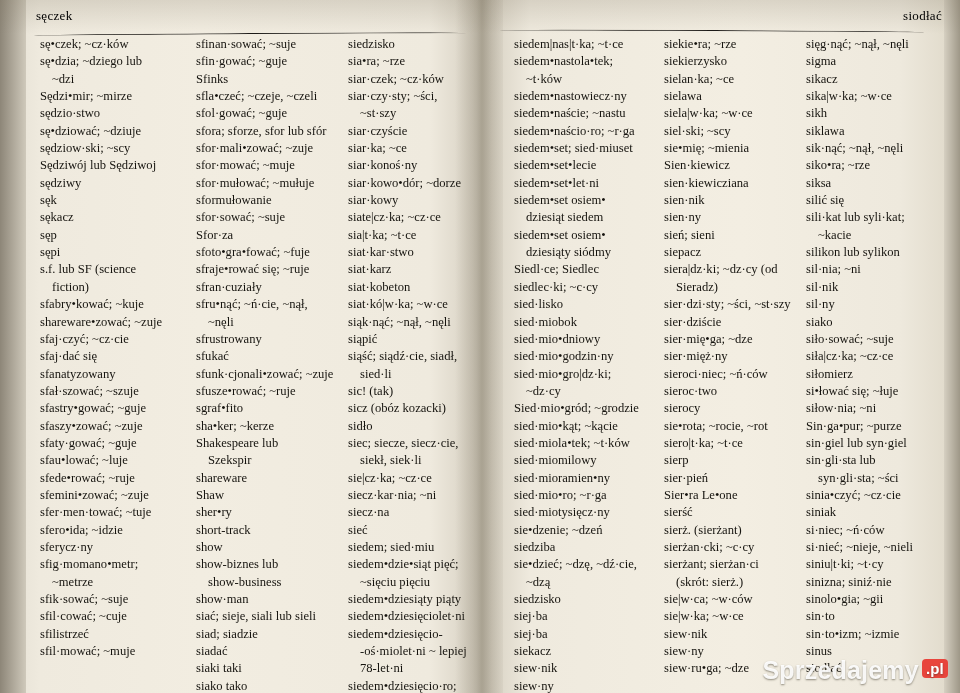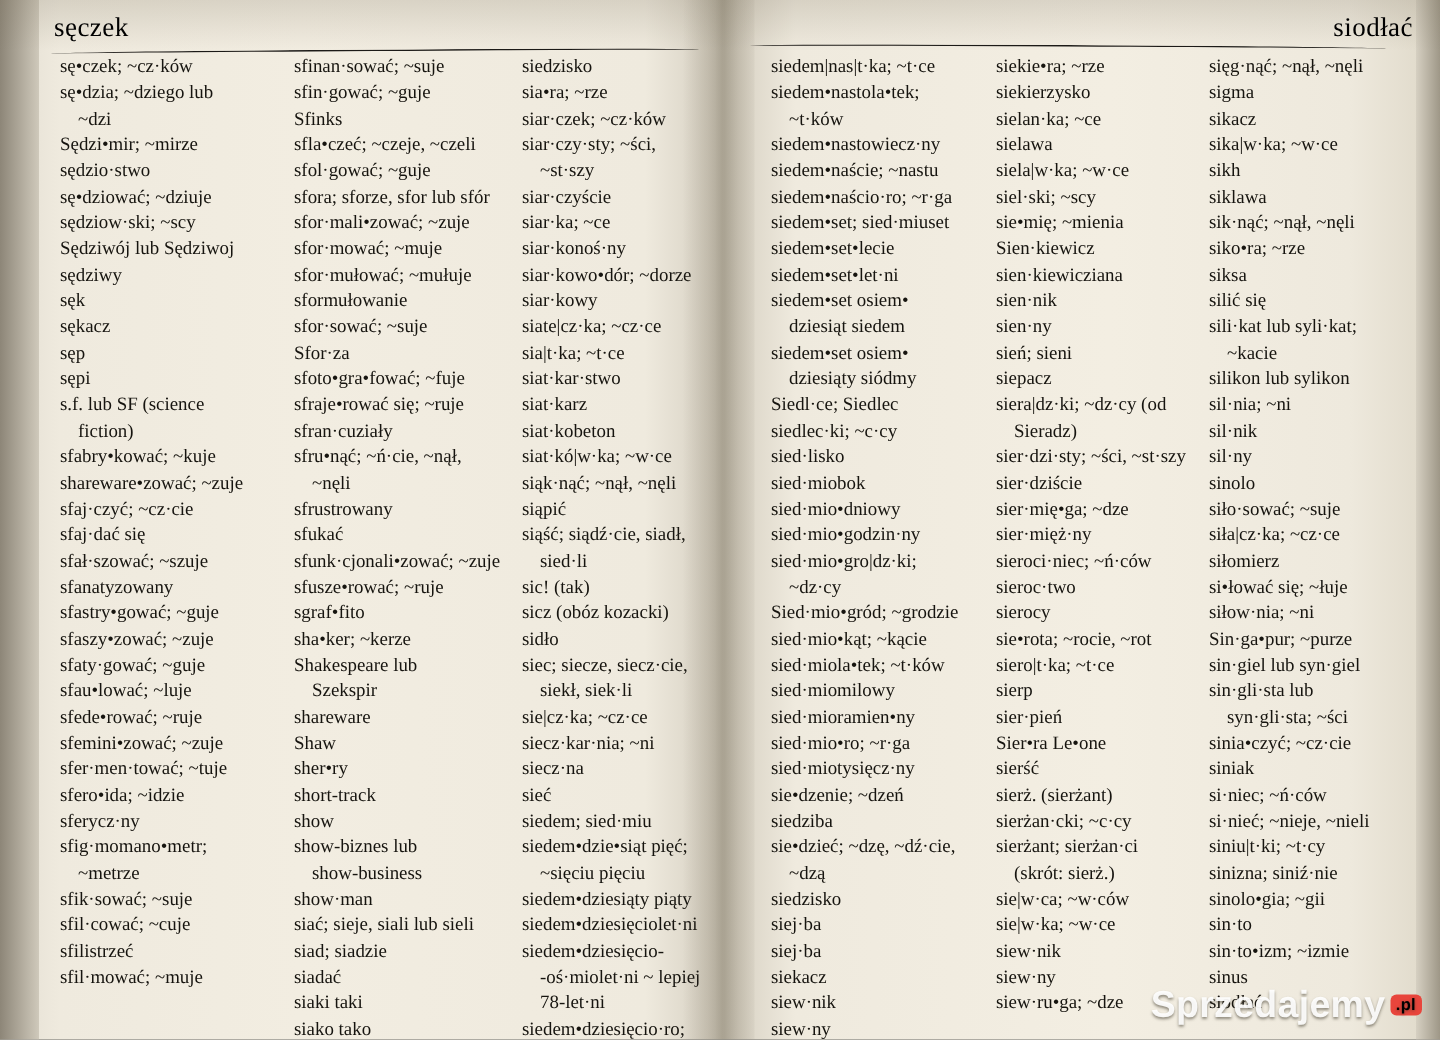--- a/index.html
+++ b/index.html
@@ -37,21 +37,21 @@
     height: 34px;
     background: linear-gradient(to bottom, rgba(120,110,90,0.20), rgba(120,110,90,0));
     pointer-events: none;
   }
   .header {
     position: absolute;
     top: 8px;
     left: 0;
     right: 0;
     height: 22px;
-    font-size: 18px;
+    font-size: 13px;
     font-family: "Liberation Serif", serif;
   }
   .header .left {
     position: absolute;
     left: 36px;
     top: 0;
     letter-spacing: 0.3px;
   }
   .header .right {
     position: absolute;
@@ -116,22 +116,22 @@
     font-family: "Liberation Sans", sans-serif;
     font-size: 25px;
     font-weight: bold;
     color: rgba(255,255,255,0.92);
     text-shadow: 0 1px 2px rgba(60,55,40,0.55);
     letter-spacing: 0.2px;
   }
   .watermark .pl {
     display: inline-block;
     background: #e8453c;
-    color: #000000;
-    font-size: 11px;
+    color: #ffffff;
+    font-size: 15px;
     border-radius: 4px;
     padding: 1px 4px;
     margin-left: 3px;
     vertical-align: 5px;
   }
   .edge-left {
     position: absolute;
     left: 0; top: 0; bottom: 0;
     width: 26px;
     background: linear-gradient(to right, #8d8678, #cfc9bb);
@@ -173,22 +173,22 @@
         <div>sęk</div>
         <div>sękacz</div>
         <div>sęp</div>
         <div>sępi</div>
         <div>s.f. <span class="it">lub</span> SF (science</div>
         <div class="indent">fiction)</div>
         <div>sfabry•kować; ~kuje</div>
         <div>shareware•zować; ~zuje</div>
         <div>sfaj·czyć; ~cz·cie</div>
         <div>sfaj·dać się</div>
+        <div>sfanatyzowany</div>
         <div>sfał·szować; ~szuje</div>
-        <div>sfanatyzowany</div>
         <div>sfastry•gować; ~guje</div>
         <div>sfaszy•zować; ~zuje</div>
         <div>sfaty·gować; ~guje</div>
         <div>sfau•lować; ~luje</div>
         <div>sfede•rować; ~ruje</div>
         <div>sfemini•zować; ~zuje</div>
         <div>sfer·men·tować; ~tuje</div>
         <div>sfero•ida; ~idzie</div>
         <div>sferycz·ny</div>
         <div>sfig·momano•metr;</div>
@@ -367,21 +367,21 @@
         <div>sik·nąć; ~nął, ~nęli</div>
         <div>siko•ra; ~rze</div>
         <div>siksa</div>
         <div>silić się</div>
         <div>sili·kat <span class="it">lub</span> syli·kat;</div>
         <div class="indent">~kacie</div>
         <div>silikon <span class="it">lub</span> sylikon</div>
         <div>sil·nia; ~ni</div>
         <div>sil·nik</div>
         <div>sil·ny</div>
-        <div>sinolo</div>
+        <div>siako</div>
         <div>siło·sować; ~suje</div>
         <div>siła|cz·ka; ~cz·ce</div>
         <div>siłomierz</div>
         <div>si•łować się; ~łuje</div>
         <div>siłow·nia; ~ni</div>
         <div>Sin·ga•pur; ~purze</div>
         <div>sin·giel <span class="it">lub</span> syn·giel</div>
         <div>sin·gli·sta <span class="it">lub</span></div>
         <div class="indent">syn·gli·sta; ~ści</div>
         <div>sinia•czyć; ~cz·cie</div>

